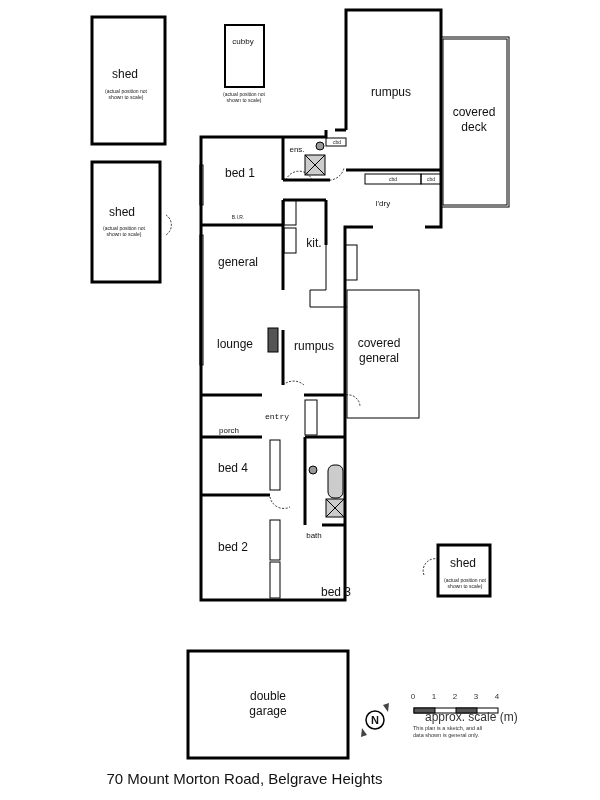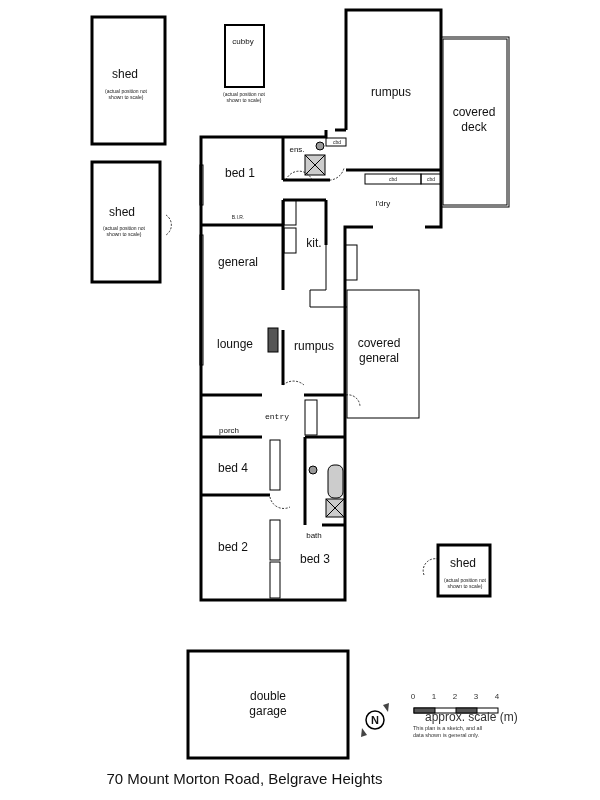--- a/index.html
+++ b/index.html
@@ -122,21 +122,21 @@
 <div class="lbl" style="left:238px;top:262px;">general</div>
 <div class="lbl" style="left:314px;top:243px;">kit.</div>
 <div class="lbl" style="left:235px;top:344px;">lounge</div>
 <div class="lbl" style="left:314px;top:346px;">rumpus</div>
 <div class="lbl" style="left:379px;top:351px;"><span>covered</span><br><span>general</span></div>
 <div class="lbl sm" style="left:229px;top:430px;">porch</div>
 <div class="lbl sm" style="left:277px;top:416px;font-family:Liberation Mono, monospace;">entry</div>
 <div class="lbl" style="left:233px;top:468px;">bed 4</div>
 <div class="lbl sm" style="left:314px;top:508px;margin-top:27px;">bath</div>
 <div class="lbl" style="left:233px;top:547px;">bed 2</div>
-<div class="lbl" style="left:315px;top:559px;">bed 3</div>
+<div class="lbl" style="left:315px;top:592px;padding-left:42px;">bed 3</div>
 <div class="lbl" style="left:463px;top:563px;">shed</div>
 <div class="lbl xs" style="left:465px;top:583px;"><span>(actual position not</span><br><span>shown to scale)</span></div>
 <div class="lbl" style="left:268px;top:704px;"><span>double</span><br><span>garage</span></div>
 
 <div class="scale-num" style="left:413px;top:692px;">0</div>
 <div class="scale-num" style="left:434px;top:692px;">1</div>
 <div class="scale-num" style="left:455px;top:692px;">2</div>
 <div class="scale-num" style="left:476px;top:692px;">3</div>
 <div class="scale-num" style="left:497px;top:692px;">4</div>
 <div class="note" style="left:425px;top:714px;font-size:12px;">approx. scale (m)</div>

